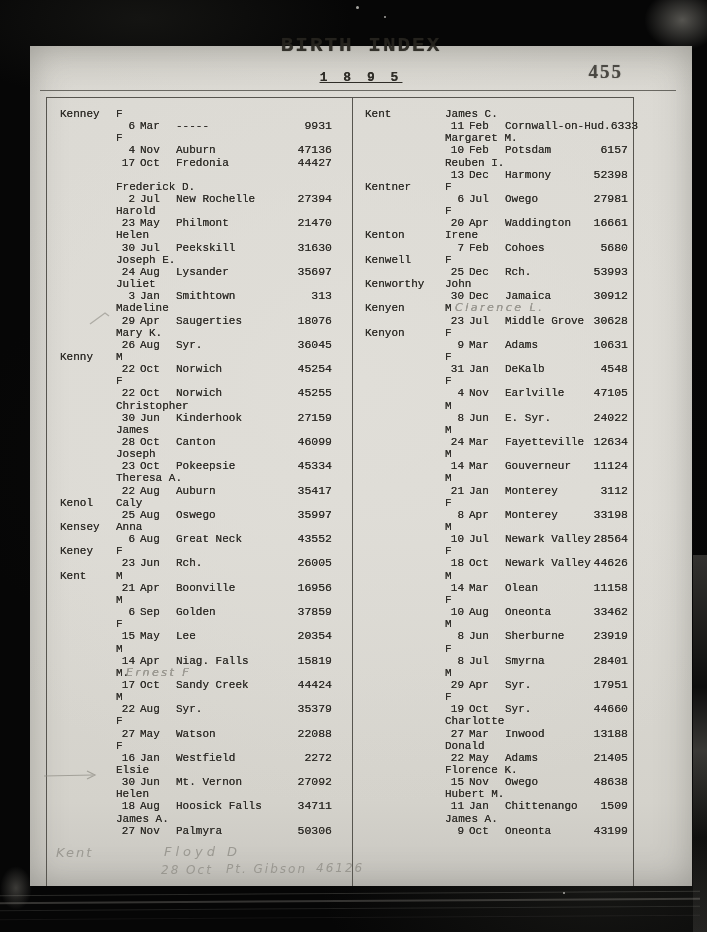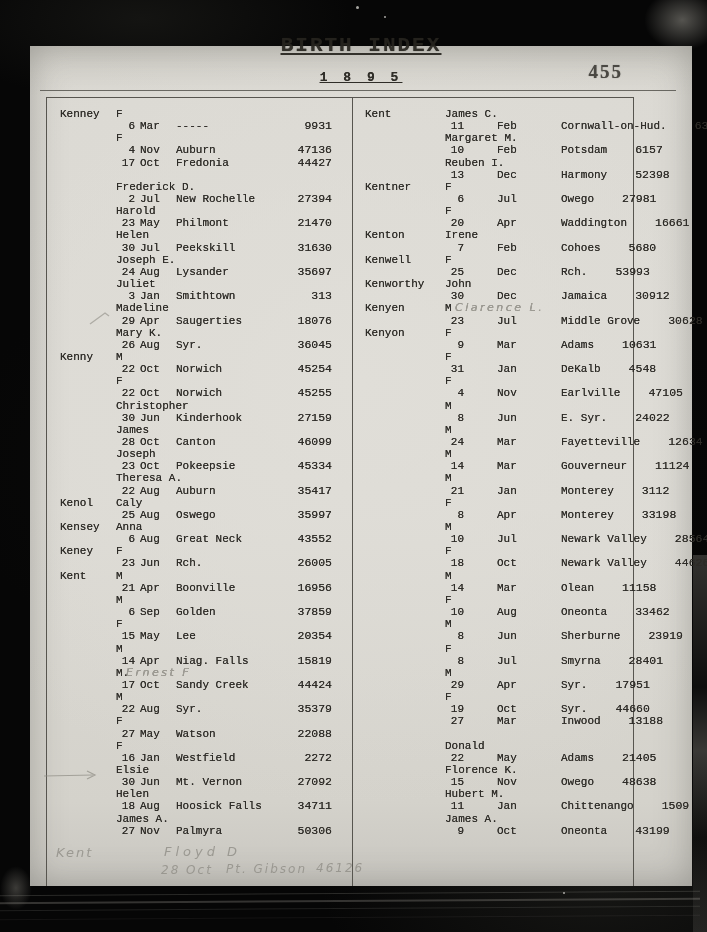--- a/index.html
+++ b/index.html
@@ -26,21 +26,21 @@
 
   
   .paper{position:absolute;left:30px;top:46px;width:662px;height:840px;
         background:
           radial-gradient(ellipse 600px 500px at 50% 40%, #e0ded8 0%, transparent 85%),
           linear-gradient(180deg,#cfcdc6 0%,#dbd9d3 6%,#dcdad4 55%,#d4d2cb 90%,#c8c6c0 100%);
         box-shadow: inset 0 0 35px rgba(70,68,62,.35);}
 
   .doc-title{position:absolute;top:-12px;left:0;width:100%;text-align:center;
         font:bold 21px "Liberation Mono", monospace;letter-spacing:2px;
-        color:#27251f;text-shadow:0 0 1px rgba(30,28,24,.8);opacity:.92;text-decoration:underline;}
+        color:#27251f;text-shadow:0 0 1px rgba(30,28,24,.8);opacity:.92;}
   .doc-year{position:absolute;top:24px;left:0;width:100%;text-align:center;
         font:bold 13px "Liberation Mono", monospace;letter-spacing:4px;color:#2f2d28;
         text-shadow:0 0 .6px rgba(40,38,32,.8);text-decoration:underline;}
   .doc-pageno{position:absolute;top:15px;right:69px;
         font:bold 19px "Liberation Serif", serif;letter-spacing:2px;color:#4a4843;
         text-shadow:0 0 1px rgba(60,58,52,.6);}
 
   .toprule{position:absolute;top:44px;left:10px;right:16px;height:1px;background:#55534d;opacity:.85;}
   .tablebox{position:absolute;top:51px;left:16px;width:586px;bottom:0;
         border-top:1px solid #57554f;border-left:1px solid #57554f;border-right:1px solid #57554f;}
@@ -51,21 +51,21 @@
   .col-left{left:30px;width:272px;}
   .col-right{left:335px;width:263px;}
   .record{height:24.3px;font:11px "Liberation Mono", monospace;color:#2e2c28;
         text-shadow:0 0 .6px rgba(42,40,34,.85);}
   .line-a{display:flex;position:relative;height:12.15px;line-height:12.15px;}
   .line-b{display:flex;height:12.15px;line-height:12.15px;}
   .surname{flex:0 0 auto;}
   .col-left .surname{width:56px;}
   .col-right .surname{width:80px;}
   .col-left .line-b{padding-left:60px;}
-  .col-right .line-b{padding-left:84px;gap:28px;}
+  .col-right .line-b{padding-left:84px;}
   .day{width:15px;text-align:right;flex:0 0 auto;}
   .mon{margin-left:5px;width:26px;flex:0 0 auto;}
   .place{margin-left:10px;white-space:pre;}
   .num{margin-left:auto;font-size:11.5px;}
   .pencil-note{position:absolute;top:-1px;font:italic 11px "DejaVu Sans", sans-serif;
         letter-spacing:2.5px;color:#8f8d85;opacity:.75;white-space:nowrap;}
   .col-left .pencil-note{left:66px;font-style:italic;}
   .col-right .pencil-note{left:90px;}
 
   
@@ -818,20 +818,24 @@
           </div>
           <div class="line-b">
             <span class="day">19</span>
             <span class="mon">Oct</span>
             <span class="place">Syr.</span>
             <span class="num">44660</span>
           </div>
         </div>
 
         <div class="record">
+          <div class="line-a">
+            <span class="surname"></span>
+            <span class="given">Charlotte</span>
+          </div>
           <div class="line-b">
             <span class="day">27</span>
             <span class="mon">Mar</span>
             <span class="place">Inwood</span>
             <span class="num">13188</span>
           </div>
         </div>
 
         <div class="record">
           <div class="line-a">

